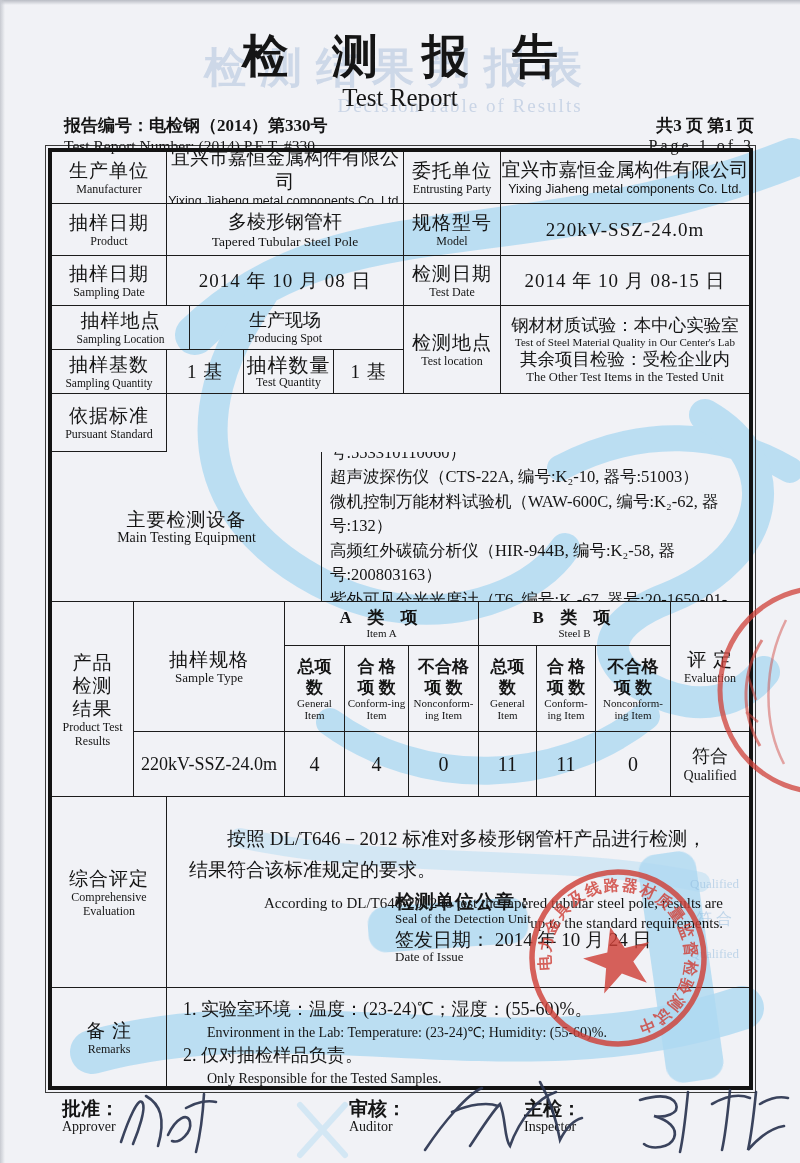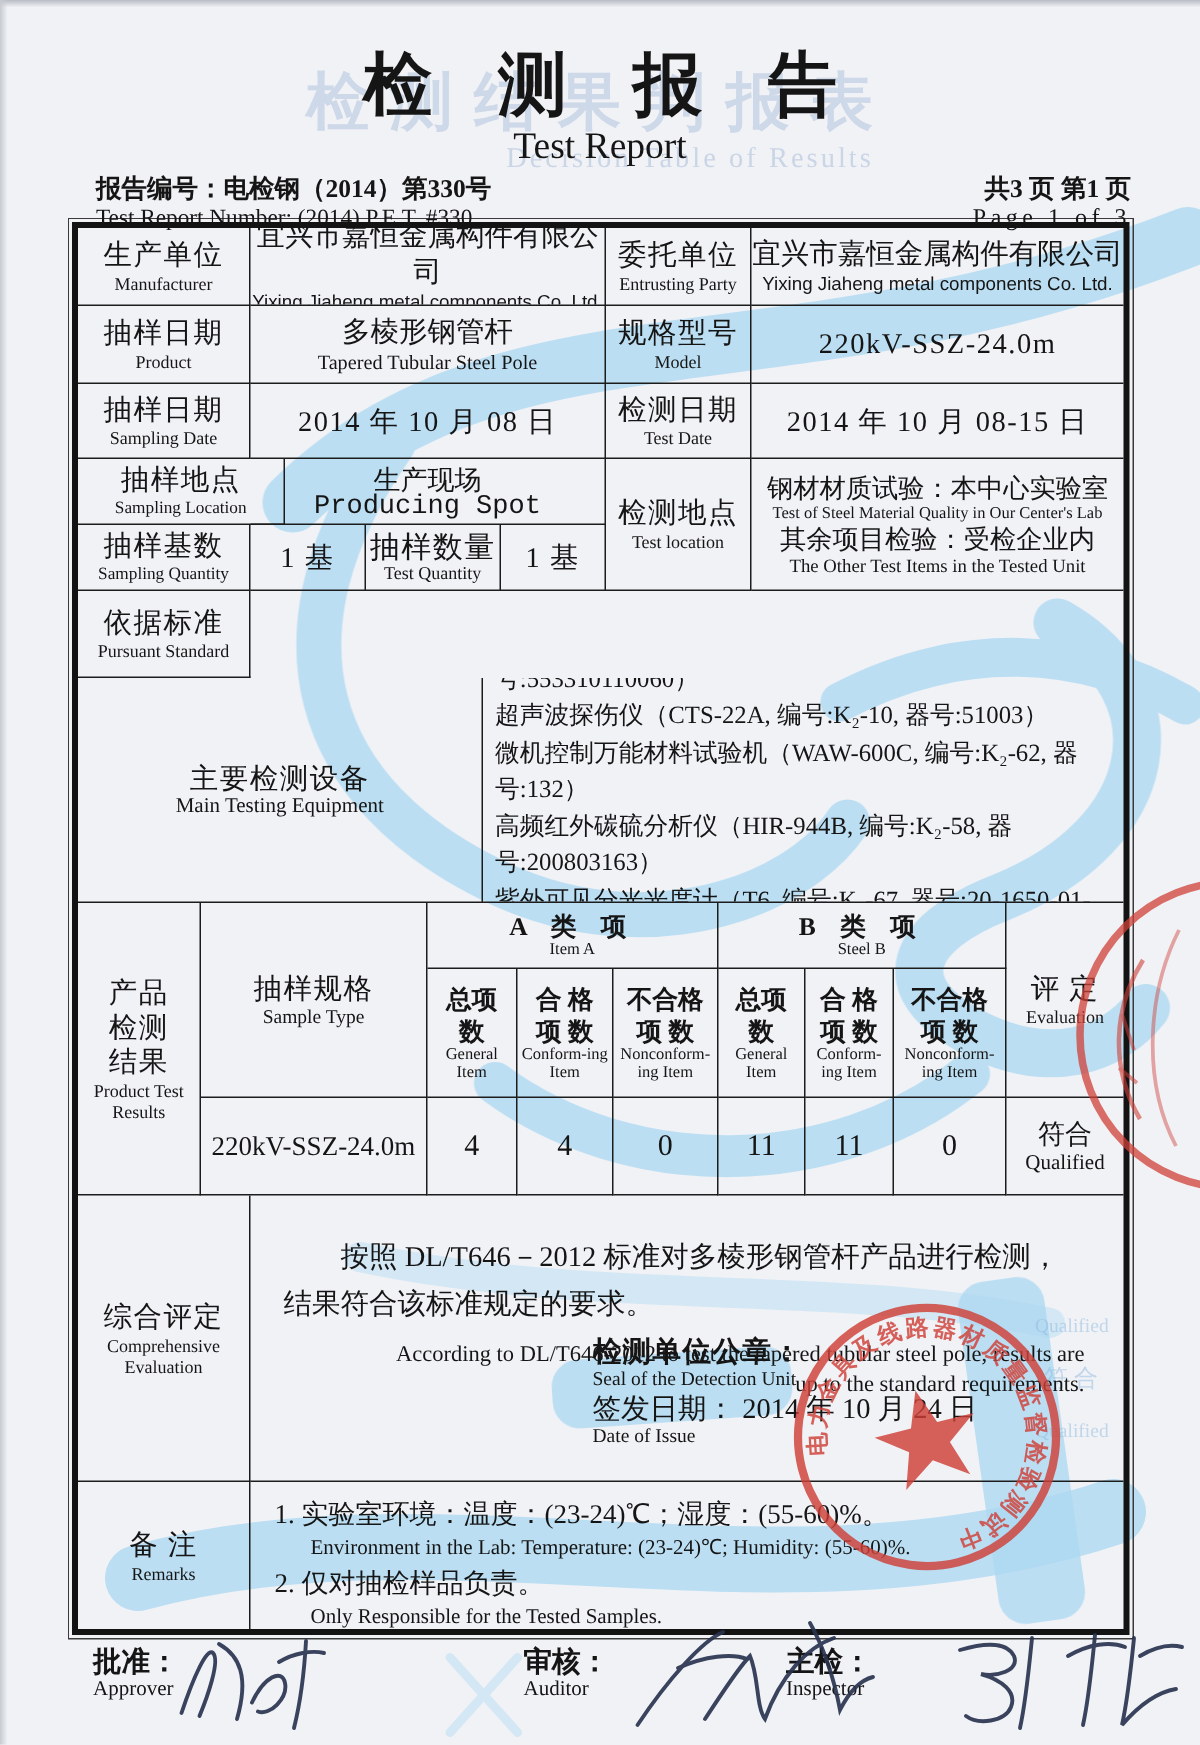--- a/index.html
+++ b/index.html
@@ -170,21 +170,21 @@
           <div class="en" style="font-size:11.5px">Sampling Location</div>
         </div>
         <div class="c lab" style="width:115px;height:44px">
           <div class="cn">抽样基数</div>
           <div class="en" style="font-size:11.5px">Sampling Quantity</div>
         </div>
       </div>
       <div class="col" style="width:237px">
         <div class="c" style="width:237px;height:44px">
           <div class="vcn" style="font-size:18px;line-height:21px">生产现场</div>
-          <div class="ven" style="font-family:Liberation Mono, monospace;font-size:18px">Producing Spot</div>
+          <div class="ven" style="font-family:Liberation Serif, serif;font-size:12px">Producing Spot</div>
         </div>
         <div class="r" style="height:44px">
           <div class="c" style="width:77px">
             <div class="date">1 基</div>
           </div>
           <div class="c lab" style="width:90px">
             <div class="cn" style="font-size:20px;line-height:20px">抽样数量</div>
             <div class="en">Test Quantity</div>
           </div>
           <div class="c" style="width:70px">

